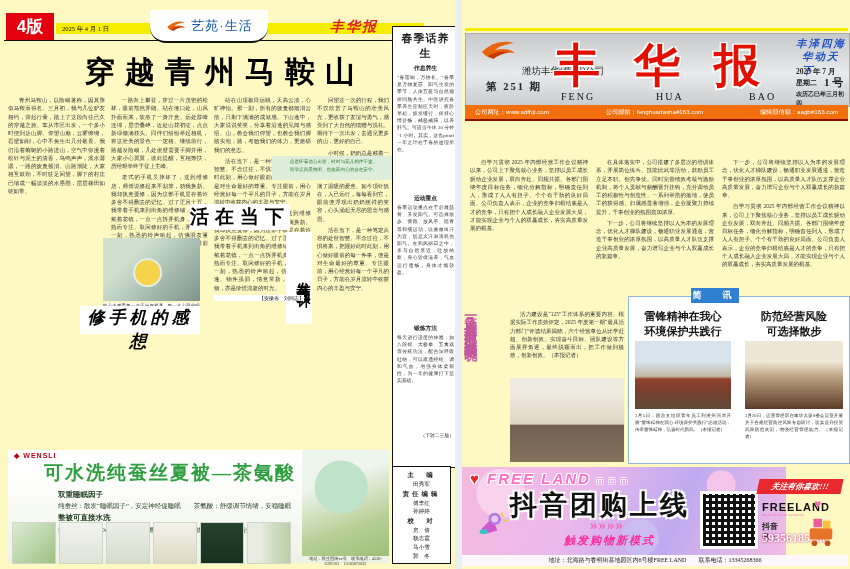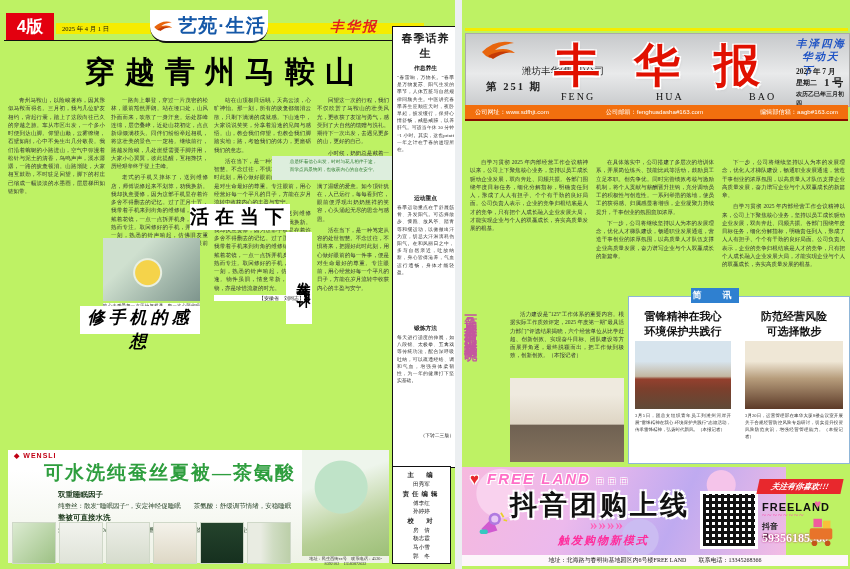--- a/index.html
+++ b/index.html
@@ -1,28 +1,28 @@
 <!DOCTYPE html>
 <html><head>
 <meta charset="utf-8">
 <style>
   html,body{margin:0;padding:0;background:#ddd;}
-  #paper{position:relative;width:850px;height:569px;background:#bef264;overflow:hidden;
+  #paper{position:relative;width:850px;height:569px;background:#fef9c3;overflow:hidden;
          font-family:"Liberation Serif",serif;color:#222;}
   .abs{position:absolute;}
   .col{font-size:5.5px;line-height:1.5;text-align:justify;color:#333;overflow:hidden;}
   .col p{margin:0 0 3px 0;text-indent:11px;}
   
   .badge{background:#e3000f;color:#fff;font-family:"Liberation Sans",sans-serif;
          font-weight:bold;font-size:17px;display:flex;align-items:center;justify-content:center;}
   .ystripe{background:#f6ec00;}
   .hdr-date{font-size:6.5px;color:#111;}
   .emblem{background:#fff;border-bottom:2px solid #111;border-radius:0 0 16px 16px;
           display:flex;align-items:center;justify-content:center;gap:4px;}
-  .emblem .sec{color:#1558a8;font-weight:bold;font-size:19px;font-family:"Liberation Sans",sans-serif;letter-spacing:1px;}
+  .emblem .sec{color:#1558a8;font-weight:normal;font-size:13px;font-family:"Liberation Sans",sans-serif;letter-spacing:1px;}
   .paper-small{color:#e02020;font-weight:bold;font-style:italic;font-size:14px;letter-spacing:2px;}
   .hline{border-bottom:1.5px solid #111;}
   .headline-main{font-size:30px;font-weight:bold;letter-spacing:10px;text-align:center;color:#000;}
   .quotebox{background:#ddeedd;color:#2a7a2a;font-size:4.6px;line-height:1.7;text-align:center;padding:2px 3px;}
   .art-title{font-weight:bold;color:#000;background:#fff;text-align:center;}
   .byline{font-size:5px;color:#222;text-align:right;background:#fff;}
   .vert{writing-mode:vertical-rl;}
   .vlr{writing-mode:vertical-lr;}
   .photo{background:#9aa89a;}
   .caption{font-size:4.4px;line-height:1.5;color:#333;text-align:justify;background:#fff;}
@@ -270,21 +270,21 @@
       <span class="abs" style="left:16px;top:42px;">
         <svg viewBox="0 0 34 30" width="30" height="27">
             <polygon points="4,22 16,10 22,24 8,28" fill="#d05ad0"></polygon>
             <circle cx="19" cy="11" r="7" fill="#b07ae0"></circle>
             <circle cx="19" cy="11" r="4" fill="#e9c8f5"></circle>
             <rect x="2" y="23" width="9" height="5" rx="2" fill="#35c8c0"></rect>
             <path d="M26 4 l3 5 M29 12 l4 1" stroke="#e8d02a" stroke-width="2"></path>
           </svg>
       </span>
       <div class="abs fl-arrows" style="left:128px;top:50px;">»»»»</div>
-      <div class="abs fl-slogan" style="left:96px;top:66px;">触发购物新模式</div>
+      <div class="abs fl-slogan" style="left:102px;top:66px;">触发购物新模式</div>
       <div class="abs qr" style="left:238px;top:24px;width:52px;height:52px;"></div>
       <div class="abs ribbon" style="left:296px;top:12px;width:84px;height:15px;">关注有你喜欢!!!</div>
       <div class="abs flbrand" style="left:300px;top:34px;">FREELAND</div>
       <div class="abs wavy" style="left:300px;top:44px;">~~~~~~~~</div>
       <div class="abs douyin-lbl" style="left:300px;top:54px;">抖音号：</div>
       <div class="abs douyin-no" style="left:300px;top:64px;">59356185366</div>
       <span class="abs" style="left:340px;top:48px;">
         <svg viewBox="0 0 40 34" width="38" height="32">
             <rect x="8" y="14" width="24" height="12" fill="#e8742a" rx="2"></rect>
             <rect x="12" y="4" width="9" height="9" fill="#f05a9e"></rect>

